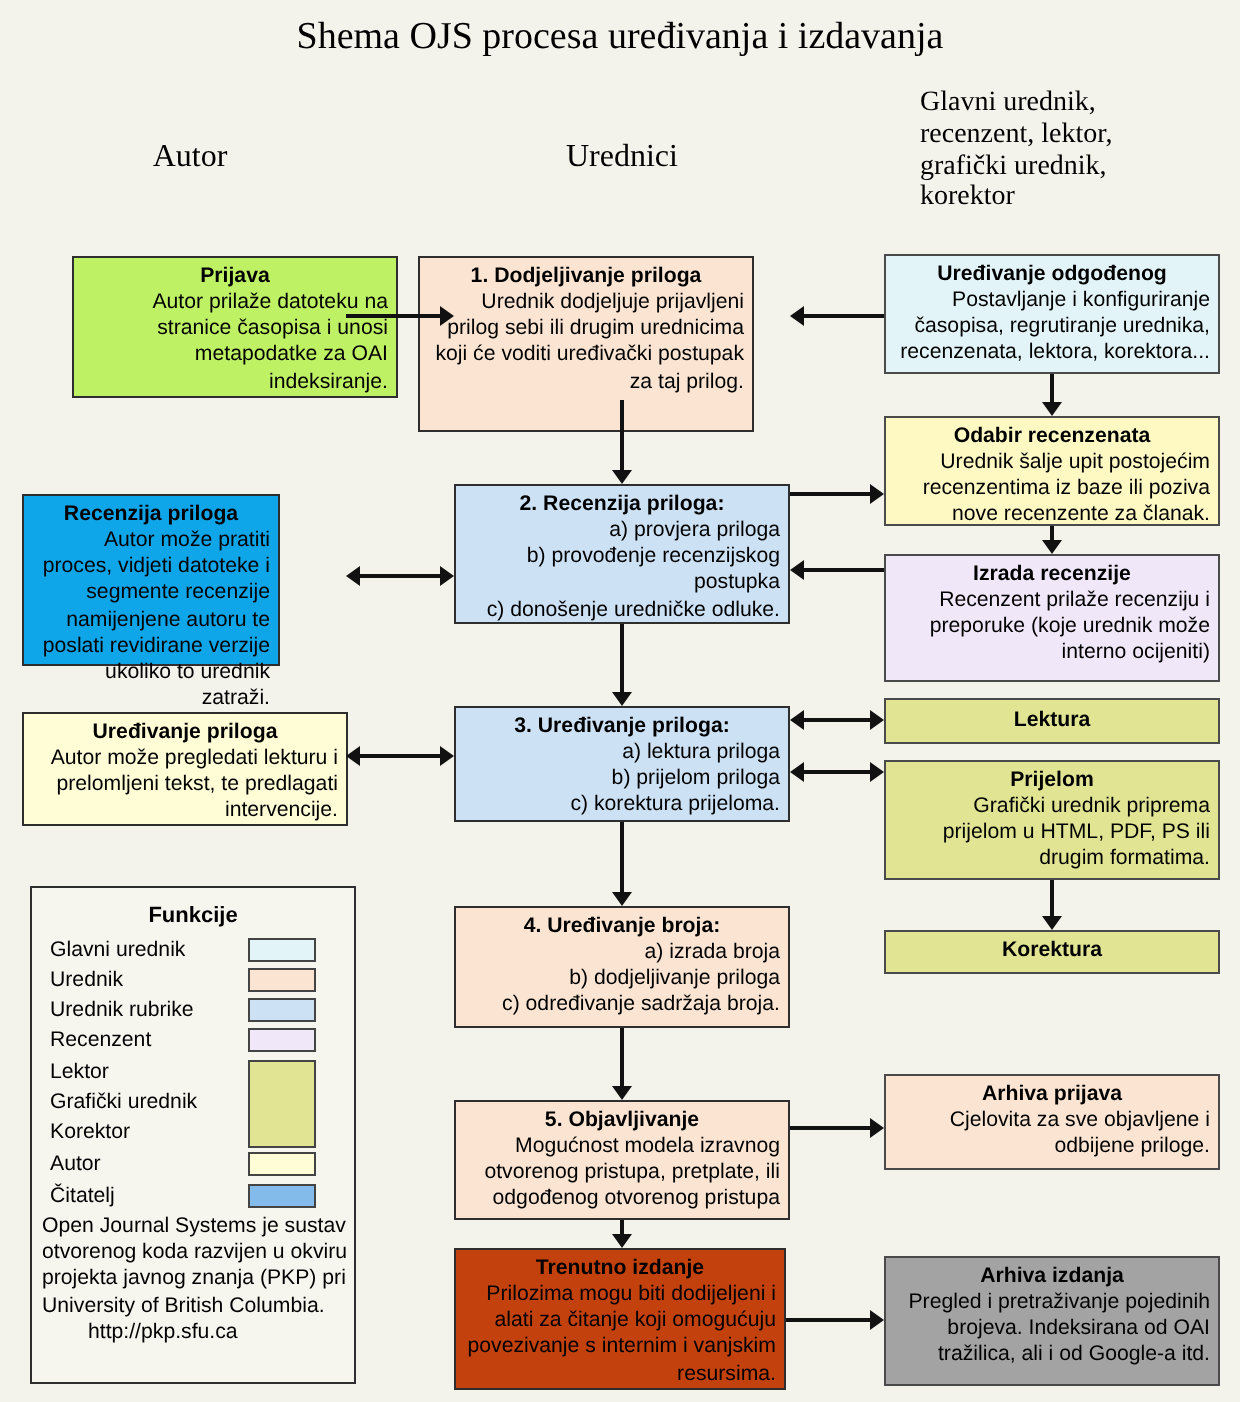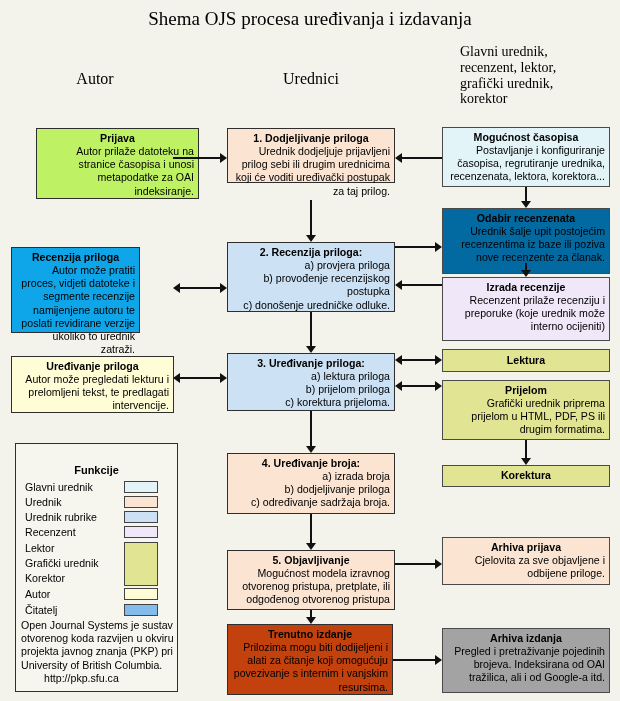--- a/index.html
+++ b/index.html
@@ -27,21 +27,21 @@
   .ah.r::after{content:"";position:absolute;right:-7px;top:-4px;width:0;height:0;
     border-left:7px solid #111;border-top:5px solid transparent;border-bottom:5px solid transparent;}
   .ah.l::before{content:"";position:absolute;left:-7px;top:-4px;width:0;height:0;
     border-right:7px solid #111;border-top:5px solid transparent;border-bottom:5px solid transparent;}
   .av{position:absolute;width:2px;background:#111;}
   .av.d::after{content:"";position:absolute;bottom:-7px;left:-4px;width:0;height:0;
     border-top:7px solid #111;border-left:5px solid transparent;border-right:5px solid transparent;}
 
   
   .legend{position:absolute;left:15px;top:443px;width:163px;height:249px;box-sizing:border-box;
-    border:1.5px solid #2e2e2e;background:#f7f6ee;padding:20px 0 0 0;font-size:10.6px;color:#000;}
+    border:1.5px solid #2e2e2e;background:#f7f6ee;padding:8px 0 0 0;font-size:10.6px;color:#000;}
   .legend-title{font-weight:bold;text-align:center;font-size:11px;margin-bottom:4px;}
   .legend-items{position:relative;height:138px;}
   .legend-label{position:absolute;left:9px;line-height:12px;}
   .swatch{position:absolute;left:108px;width:34px;height:12px;box-sizing:border-box;border:1px solid #444;}
   .legend-note{padding:1px 3px 0 5px;line-height:1.25;}
   .legend-url{padding-left:28px;line-height:1.3;}
 </style>
 </head>
 <body>
 
@@ -60,21 +60,21 @@
   <div class="box" style="left: 11px; top: 247px; width: 129px; height: 86px; background: #0ea5e9;">
     <div class="bt">Recenzija priloga</div>
     <div class="bb">Autor može pratiti proces, vidjeti datoteke i segmente recenzije namijenjene autoru te poslati revidirane verzije ukoliko to urednik zatraži.</div>
   </div>
 
   <div class="box" style="left: 11px; top: 356px; width: 163px; height: 57px; background: rgb(255, 253, 214);">
     <div class="bt">Uređivanje priloga</div>
     <div class="bb">Autor može pregledati lekturu i prelomljeni tekst, te predlagati intervencije.</div>
   </div>
 
-  <div class="box" style="left: 227px; top: 128px; width: 168px; height: 55px; background: rgb(251, 229, 210);">
+  <div class="box" style="left: 209px; top: 128px; width: 168px; height: 88px; background: rgb(251, 229, 210);">
     <div class="bt">1. Dodjeljivanje priloga</div>
     <div class="bb">Urednik dodjeljuje prijavljeni prilog sebi ili drugim urednicima koji će voditi uređivački postupak za taj prilog.</div>
   </div>
 
   <div class="box" style="left: 227px; top: 242px; width: 168px; height: 70px; background: rgb(204, 225, 244);">
     <div class="bt">2. Recenzija priloga:</div>
     <div class="bb hang">a) provjera priloga</div>
     <div class="bb hang">b) provođenje recenzijskog postupka</div>
     <div class="bb hang">c) donošenje uredničke odluke.</div>
   </div>
@@ -97,25 +97,25 @@
     <div class="bt">5. Objavljivanje</div>
     <div class="bb">Mogućnost modela izravnog otvorenog pristupa, pretplate, ili odgođenog otvorenog pristupa</div>
   </div>
 
   <div class="box" style="left: 227px; top: 624px; width: 166px; height: 71px; background: #c2410c;">
     <div class="bt">Trenutno izdanje</div>
     <div class="bb">Prilozima mogu biti dodijeljeni i alati za čitanje koji omogućuju povezivanje s internim i vanjskim resursima.</div>
   </div>
 
   <div class="box thin" style="left: 442px; top: 127px; width: 168px; height: 60px; background: rgb(227, 244, 249);">
-    <div class="bt">Mogućnost časopisa</div>
+    <div class="bt">Uređivanje odgođenog</div>
     <div class="bb">Postavljanje i konfiguriranje časopisa, regrutiranje urednika, recenzenata, lektora, korektora...</div>
   </div>
 
-  <div class="box thin" style="left: 442px; top: 208px; width: 168px; height: 66px; background: #0369a1;">
+  <div class="box thin" style="left: 442px; top: 208px; width: 168px; height: 55px; background: #fef9c3;">
     <div class="bt">Odabir recenzenata</div>
     <div class="bb">Urednik šalje upit postojećim recenzentima iz baze ili poziva nove recenzente za članak.</div>
   </div>
 
   <div class="box thin" style="left: 442px; top: 277px; width: 168px; height: 64px; background: rgb(240, 231, 248);">
     <div class="bt">Izrada recenzije</div>
     <div class="bb">Recenzent prilaže recenziju i preporuke (koje urednik može interno ocijeniti)</div>
   </div>
 
   <div class="box thin center-only" style="left: 442px; top: 349px; width: 168px; height: 23px; background: rgb(225, 228, 146);">

